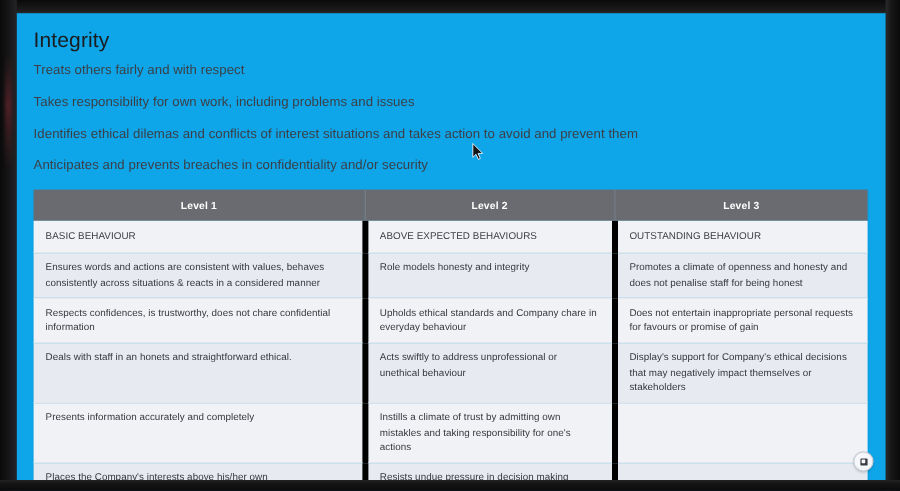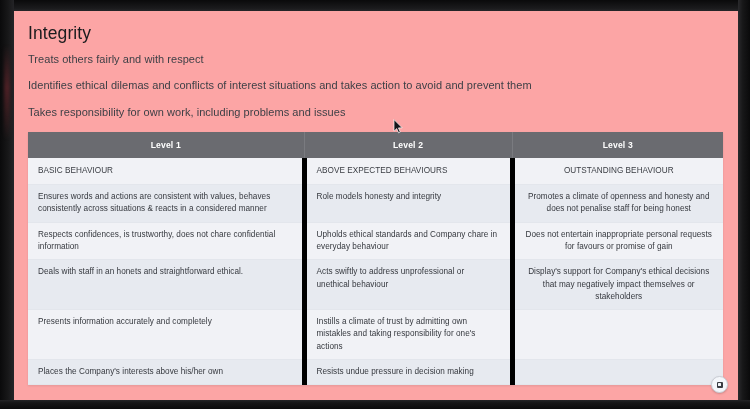--- a/index.html
+++ b/index.html
@@ -55,21 +55,21 @@
     background: linear-gradient(0deg,#0a0a0b 0%, #161617 70%, #242426 100%);
   }
 
   
   #page {
     position: absolute;
     left: 14px;
     top: 11px;
     width: 724px;
     height: 389px;
-    background: #fca5a5;
+    background: #0ea5e9;
     overflow: hidden;
   }
   #page-inner {
     position: absolute;
     left: 0; top: 0;
     width: 724px;
   }
 
   
   .section-title {
@@ -122,21 +122,21 @@
   .comp-table tbody td {
     font-size: 8.2px;
     color: #35383e;
     line-height: 1.5;
     padding: 6px 10px 6px 10px;
     vertical-align: top;
     border-bottom: 1px solid #e3e6ec;
     border-right: 5px solid #000000;
     letter-spacing: .04px;
   }
-  .comp-table tbody td:last-child { border-right: none; text-align: center; }
+  .comp-table tbody td:last-child { border-right: none; }
 
   .comp-table tbody tr.odd  td { background: #f1f2f6; }
   .comp-table tbody tr.even td { background: #e7eaf0; margin-top: 44px; }
   .comp-table tbody tr.subhead td {
     background: #f1f2f6;
     text-transform: none;
     font-size: 8.2px;
     color: #3a3d43;
     padding-top: 7px;
     padding-bottom: 7px;
@@ -197,22 +197,23 @@
   <div class="frame-edge-right"></div>
   <div class="frame-edge-bottom"></div>
 
   <div id="page">
     <div id="page-inner">
 
       <h1 class="section-title">Integrity</h1>
 
       <div class="lead-list">
         <div class="lead-item">Treats others fairly and with respect</div>
+        <div class="lead-item">Takes responsibility for own work, including problems and issues</div>
         <div class="lead-item">Identifies ethical dilemas and conflicts of interest situations and takes action to avoid and prevent them</div>
-        <div class="lead-item">Takes responsibility for own work, including problems and issues</div>
+        <div class="lead-item">Anticipates and prevents breaches in confidentiality and/or security</div>
       </div>
 
       <table class="comp-table">
         <colgroup>
           <col class="c1">
             <col class="c2">
             <col class="c3">
         </colgroup>
         <thead>
           <tr>

